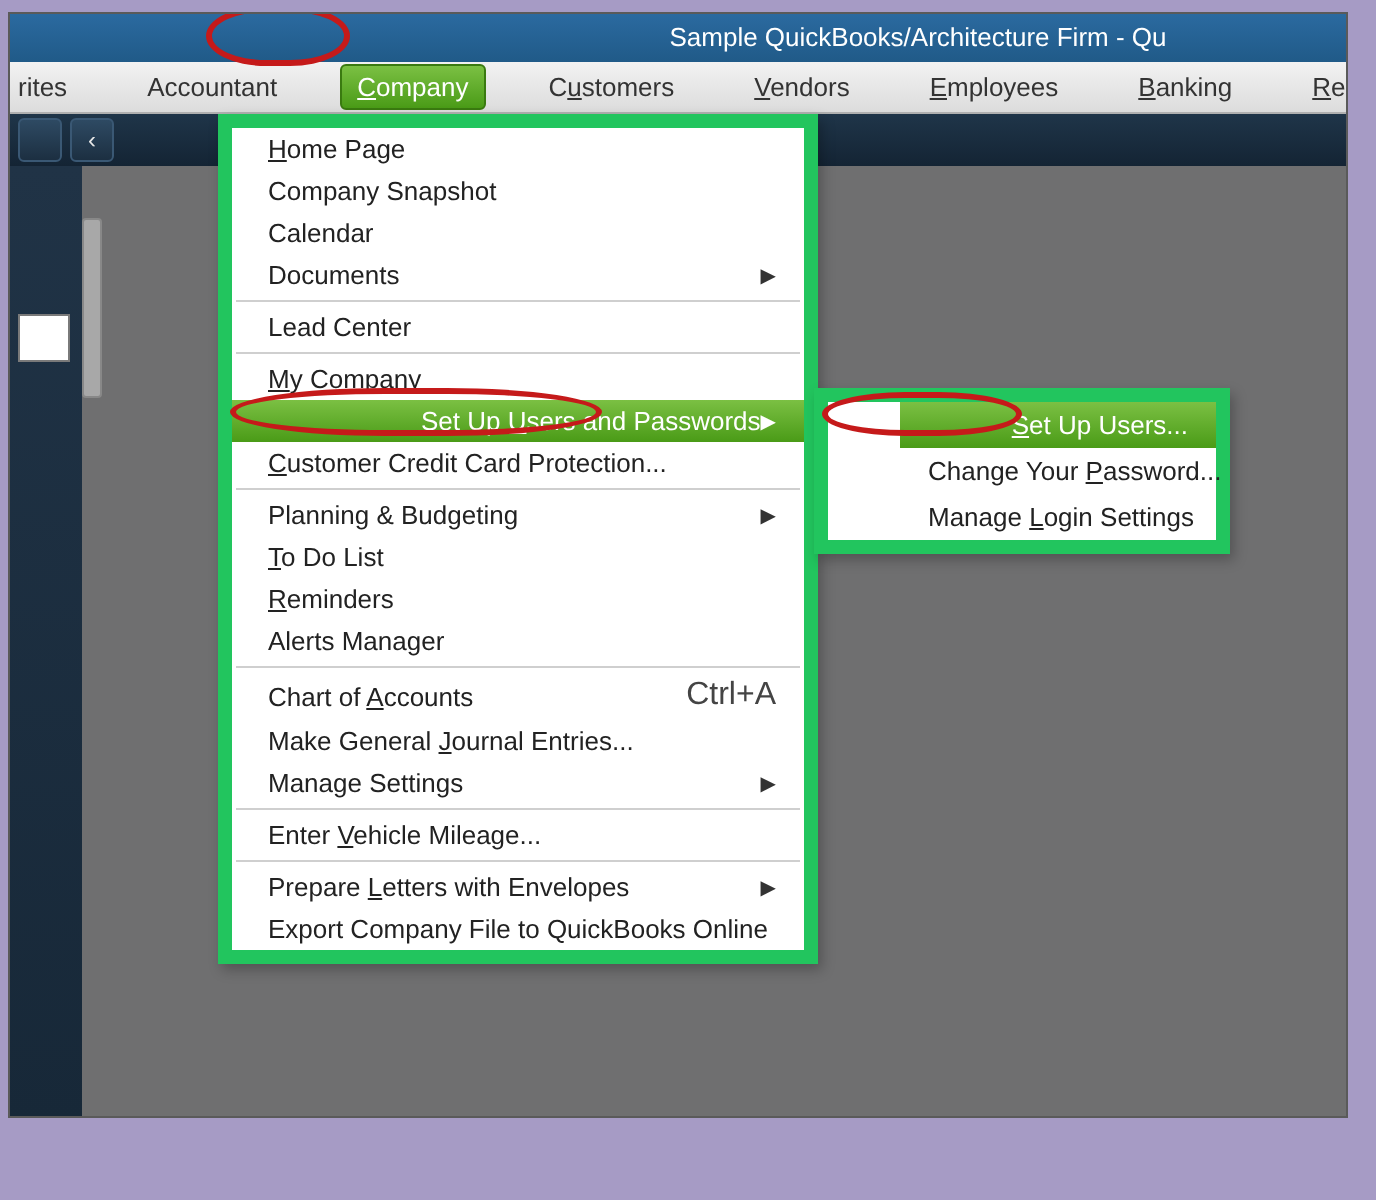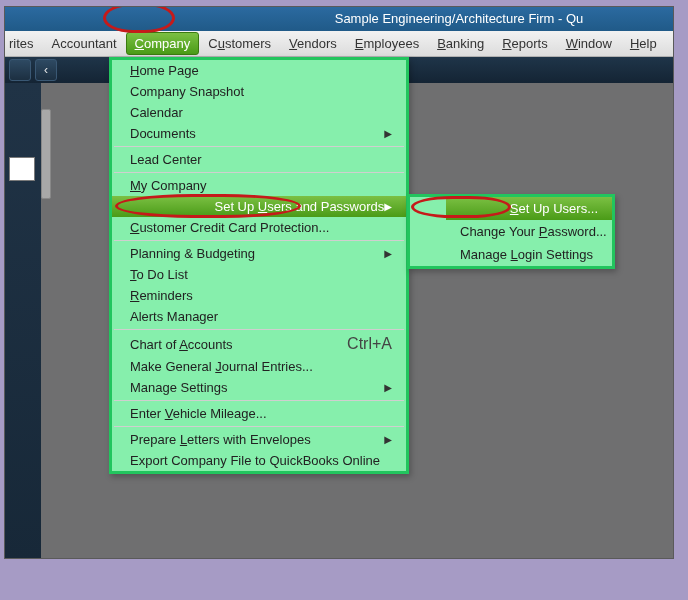--- a/index.html
+++ b/index.html
@@ -35,20 +35,21 @@
   .titlebar span { position: relative; left: 120px; }
   .menubar {
     height: 26px;
     background: linear-gradient(#f2f2f2, #dcdcdc);
     border-bottom: 1px solid #b0b0b0;
     display: flex;
     align-items: center;
     font-size: 13px;
     color: #333;
     padding-left: 2px;
+    gap: 22px;
   }
   .menubar .menu-item {
     padding: 4px 9px;
     border-radius: 3px;
     cursor: default;
     position: relative;
   }
   .menubar .menu-item.active {
     background: linear-gradient(#7bc043, #4a9b17);
     color: #fff;
@@ -98,22 +99,22 @@
     top: 102px;
     width: 10px;
     height: 90px;
     background: #a8a8a8;
     border: 1px solid #888;
     border-radius: 2px;
   }
   
   .dropdown {
     position: absolute;
-    background: #86efac;
-    border: 3px solid #22c55e;
+    background: #ffffff;
+    border: 7px solid #22c55e;
     box-shadow: 2px 3px 6px rgba(0,0,0,0.25);
     font-size: 13px;
     color: #222;
   }
   .dropdown.company {
     left: 104px;
     top: 50px;
     width: 300px;
   }
   .dropdown li {
@@ -156,21 +157,21 @@
     border-radius: 50%/60%;
     pointer-events: none;
   }
   .underline { text-decoration: underline; }
 </style>
 </head>
 <body>
 
 <div class="outer-frame">
   <div class="titlebar">
-    <span>Sample Engineering/Architecture Firm  - Qu</span>
+    <span>Sample QuickBooks/Architecture Firm  - Qu</span>
   </div>
   <div class="menubar">
     <span class="menu-item" style="padding-left:2px">rites</span>
     <span class="menu-item">Accountant</span>
     <span class="menu-item active"><span class="underline">C</span>ompany</span>
     <span class="menu-item">C<span class="underline">u</span>stomers</span>
     <span class="menu-item"><span class="underline">V</span>endors</span>
     <span class="menu-item"><span class="underline">E</span>mployees</span>
     <span class="menu-item"><span class="underline">B</span>anking</span>
     <span class="menu-item"><span class="underline">R</span>eports</span>

